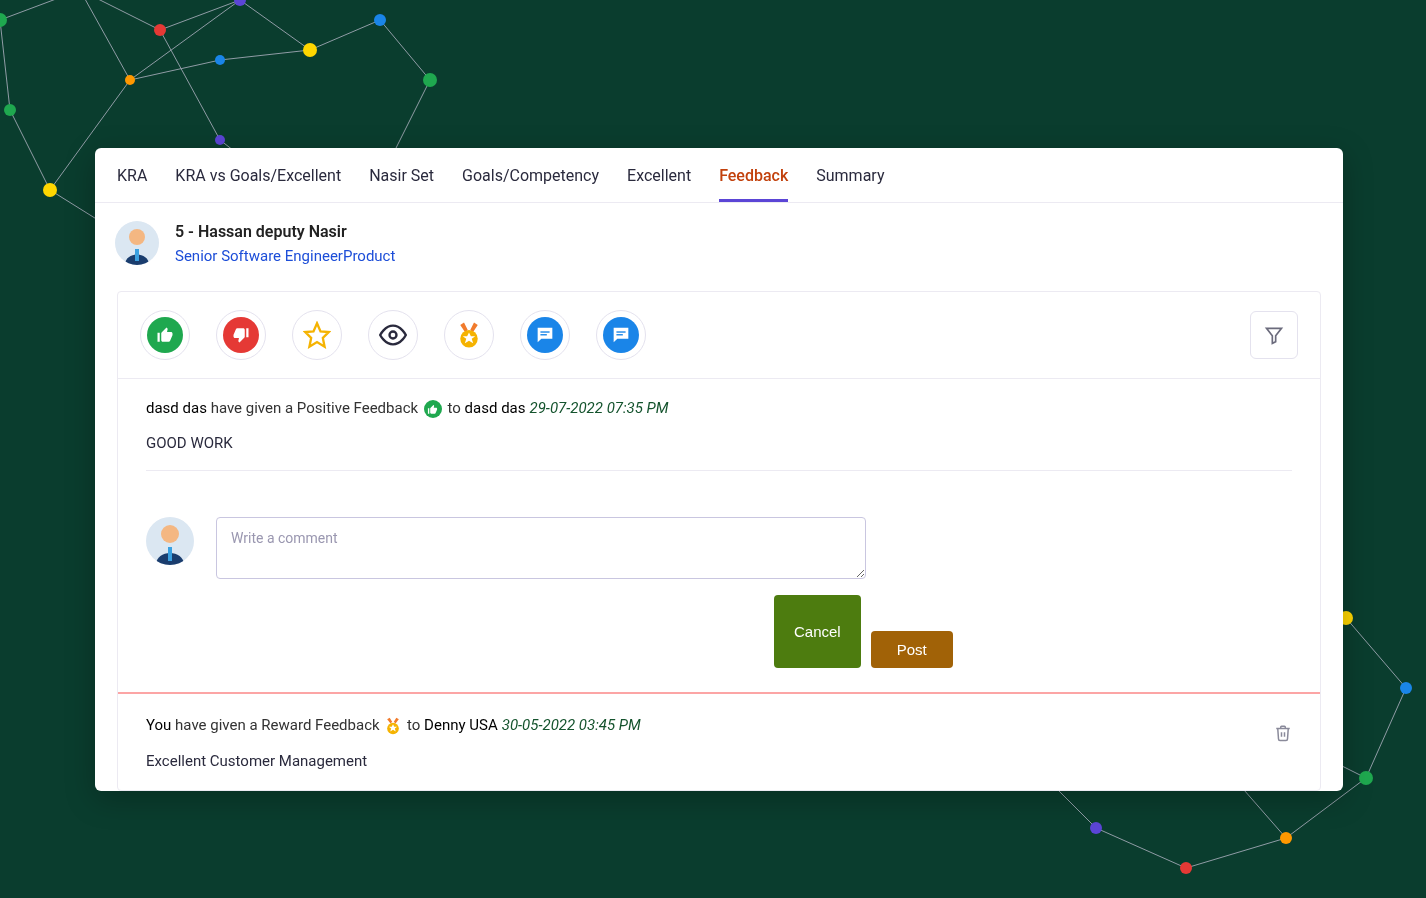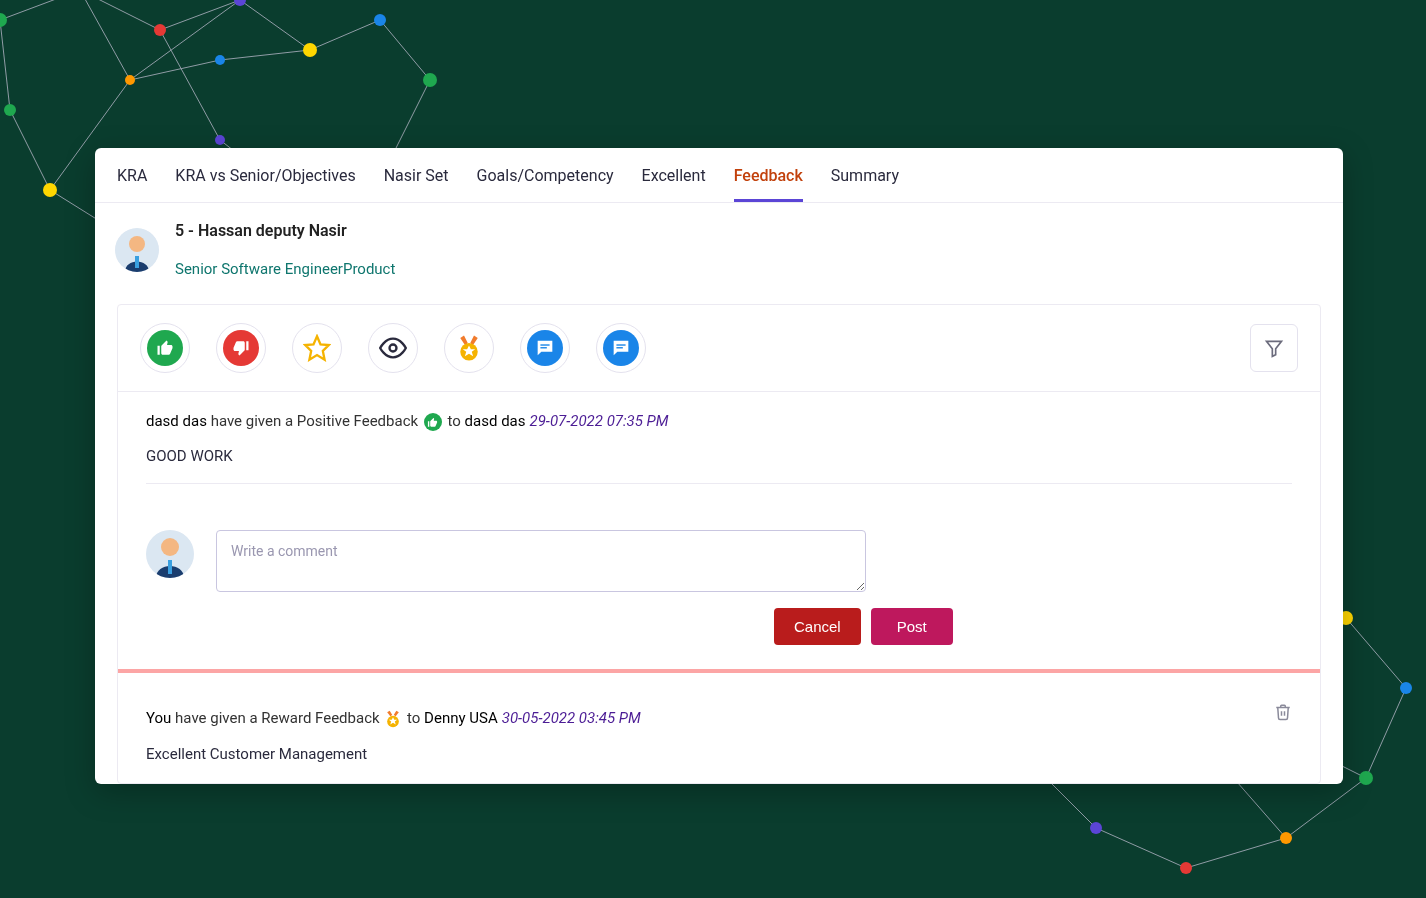--- a/index.html
+++ b/index.html
@@ -37,21 +37,21 @@
     align-items: center;
     gap: 16px;
     padding: 18px 22px 26px 20px;
   }
   .avatar {
     width: 44px; height: 44px; border-radius: 50%;
     background: #e9eef5; position: relative; overflow: hidden; flex-shrink: 0;
   }
   .avatar svg { width: 100%; height: 100%; }
   .user-name { font-weight: 600; color: #222; font-size: 16px; }
-  .user-title { color: #0f766e; font-size: 15px; margin-top: 20px; }
+  .user-title { color: #1d4ed8; font-size: 15px; margin-top: 6px; }
   .panel {
     margin: 0 22px 0 22px;
     border: 1px solid #eceaf2;
     border-radius: 4px;
   }
   .icon-row {
     display: flex;
     align-items: center;
     gap: 26px;
     padding: 18px 22px;
@@ -78,21 +78,21 @@
   .filter-btn {
     width: 48px; height: 48px;
     border: 1px solid #e4e2ee;
     border-radius: 6px;
     display: flex; align-items: center; justify-content: center;
     cursor: pointer; background: #fff;
   }
   .feedback-entry { padding: 20px 28px 20px 28px; }
   .entry-line { color: #333; font-size: 15px; }
   .link { color: #000000; }
-  .timestamp { color: #4c1d95; font-style: italic; margin-left: 4px; }
+  .timestamp { color: #14532d; font-style: italic; margin-left: 4px; }
   .entry-body { margin-top: 16px; color: #2a2a3d; font-size: 15px; }
   .divider { border-top: 1px solid #eceaf2; margin-top: 18px; }
   .comment-row {
     display: flex;
     gap: 22px;
     padding: 26px 28px 10px 28px;
     align-items: flex-start;
   }
   .avatar2 { width: 48px; height: 48px; border-radius: 50%; background: #e9eef5; overflow: hidden; flex-shrink:0; }
   .avatar2 svg { width:100%; height:100%; }
@@ -118,23 +118,23 @@
   }
   .btn {
     padding: 10px 20px;
     border-radius: 4px;
     border: none;
     font-size: 15px;
     font-weight: 500;
     cursor: pointer;
     color: #fff;
   }
-  .btn-cancel { background: #b91c1c; }
-  .btn-post { background: #be185d; padding: 10px 26px; }
-  .second-entry { padding: 36px 28px 20px 28px; border-top: 4px solid #fca5a5; position: relative; }
+  .btn-cancel { background: #4d7c0f; }
+  .btn-post { background: #a16207; padding: 10px 26px; margin-top: 36px; }
+  .second-entry { padding: 22px 28px 20px 28px; border-top: 2px solid #fca5a5; position: relative; }
   .trash-icon { position: absolute; right: 28px; top: 30px; color: #6b6b7c; cursor: pointer; }
   .inline-badge {
     display: inline-flex; vertical-align: middle;
     width: 18px; height: 18px; border-radius: 50%;
     align-items: center; justify-content: center;
     margin: 0 2px;
   }
   .badge-green { background: #1fa84f; }
   .reward-inline svg { width: 20px; height: 20px; vertical-align: middle; }
 </style>
@@ -186,21 +186,21 @@
   <circle cx="80" cy="240" r="6" fill="#1a85e8"></circle>
   <circle cx="50" cy="170" r="7" fill="#ffd600"></circle>
   <circle cx="200" cy="160" r="5" fill="#ff9800"></circle>
   <circle cx="300" cy="200" r="5" fill="#1a85e8"></circle>
 </svg>
 
 <div class="card">
 
   <div class="tabs">
     <div class="tab">KRA</div>
-    <div class="tab">KRA vs Senior/Objectives</div>
+    <div class="tab">KRA vs Goals/Excellent</div>
     <div class="tab">Nasir Set</div>
     <div class="tab">Goals/Competency</div>
     <div class="tab">Excellent</div>
     <div class="tab active">Feedback</div>
     <div class="tab">Summary</div>
   </div>
 
   <div class="user-row">
     <div class="avatar">
       <svg viewBox="0 0 44 44">

